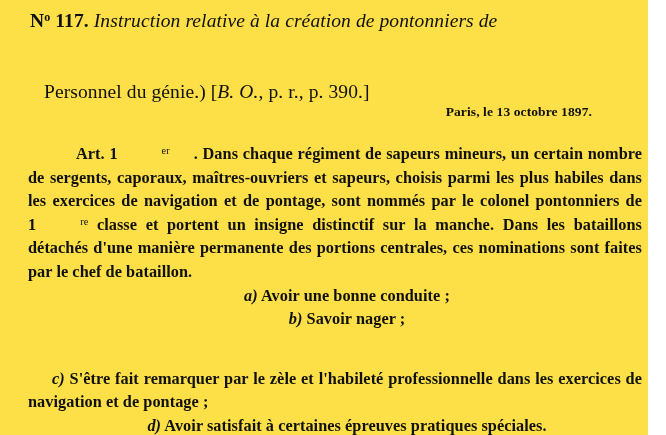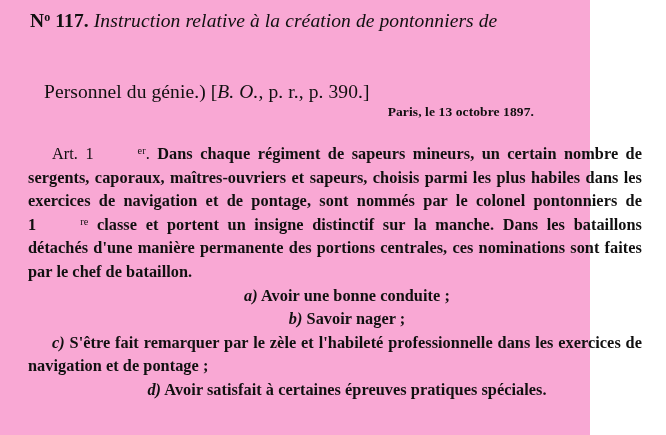--- a/index.html
+++ b/index.html
@@ -12,23 +12,23 @@
     width: 666px;
     height: 435px;
     overflow: hidden;
     font-family: "Liberation Serif", "DejaVu Serif", serif;
     color: #101010;
     -webkit-font-smoothing: none;
   }
 
   .page {
     position: relative;
-    width: 590px;
+    width: 648px;
     height: 435px;
-    background: #f9a8d4;
+    background: #fde047;
     box-sizing: border-box;
   }
 
   
   .title-block {
     position: absolute;
     left: 26px;
     top: 8px;
     width: 616px;
     font-size: 19.5px;
@@ -91,27 +91,29 @@
     text-align: justify;
     text-justify: inter-word;
   }
   .item {
     margin: 0;
     text-indent: 24px;
     text-align: center;
   }
   .item.wrap {
     text-align: justify;
+    margin-top: 36px;
   }
   .letter {
     font-style: italic;
     font-weight: bold;
   }
   .art-label {
-    font-weight: normal;
+    font-weight: bold;
+    margin-left: 24px;
   }
   sup.er {
     font-size: 0.63em;
     vertical-align: 0.5em;
     line-height: 0;
     font-weight: normal;
     margin-left: 44px;
   }
 </style>
 </head>

